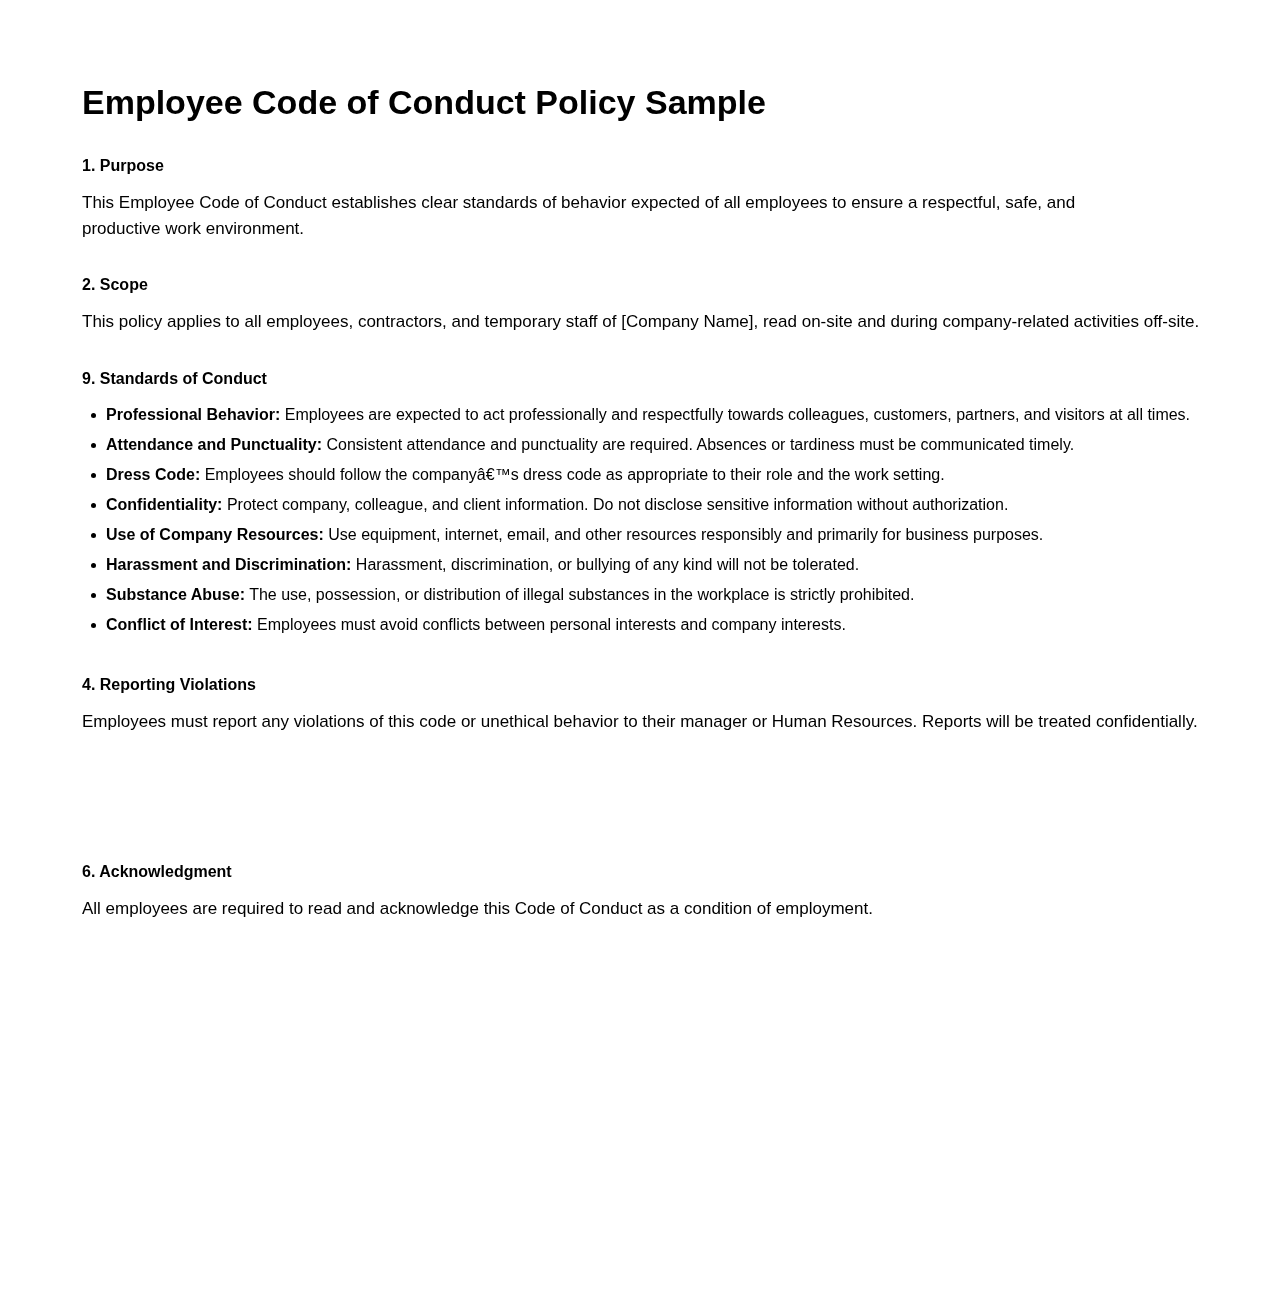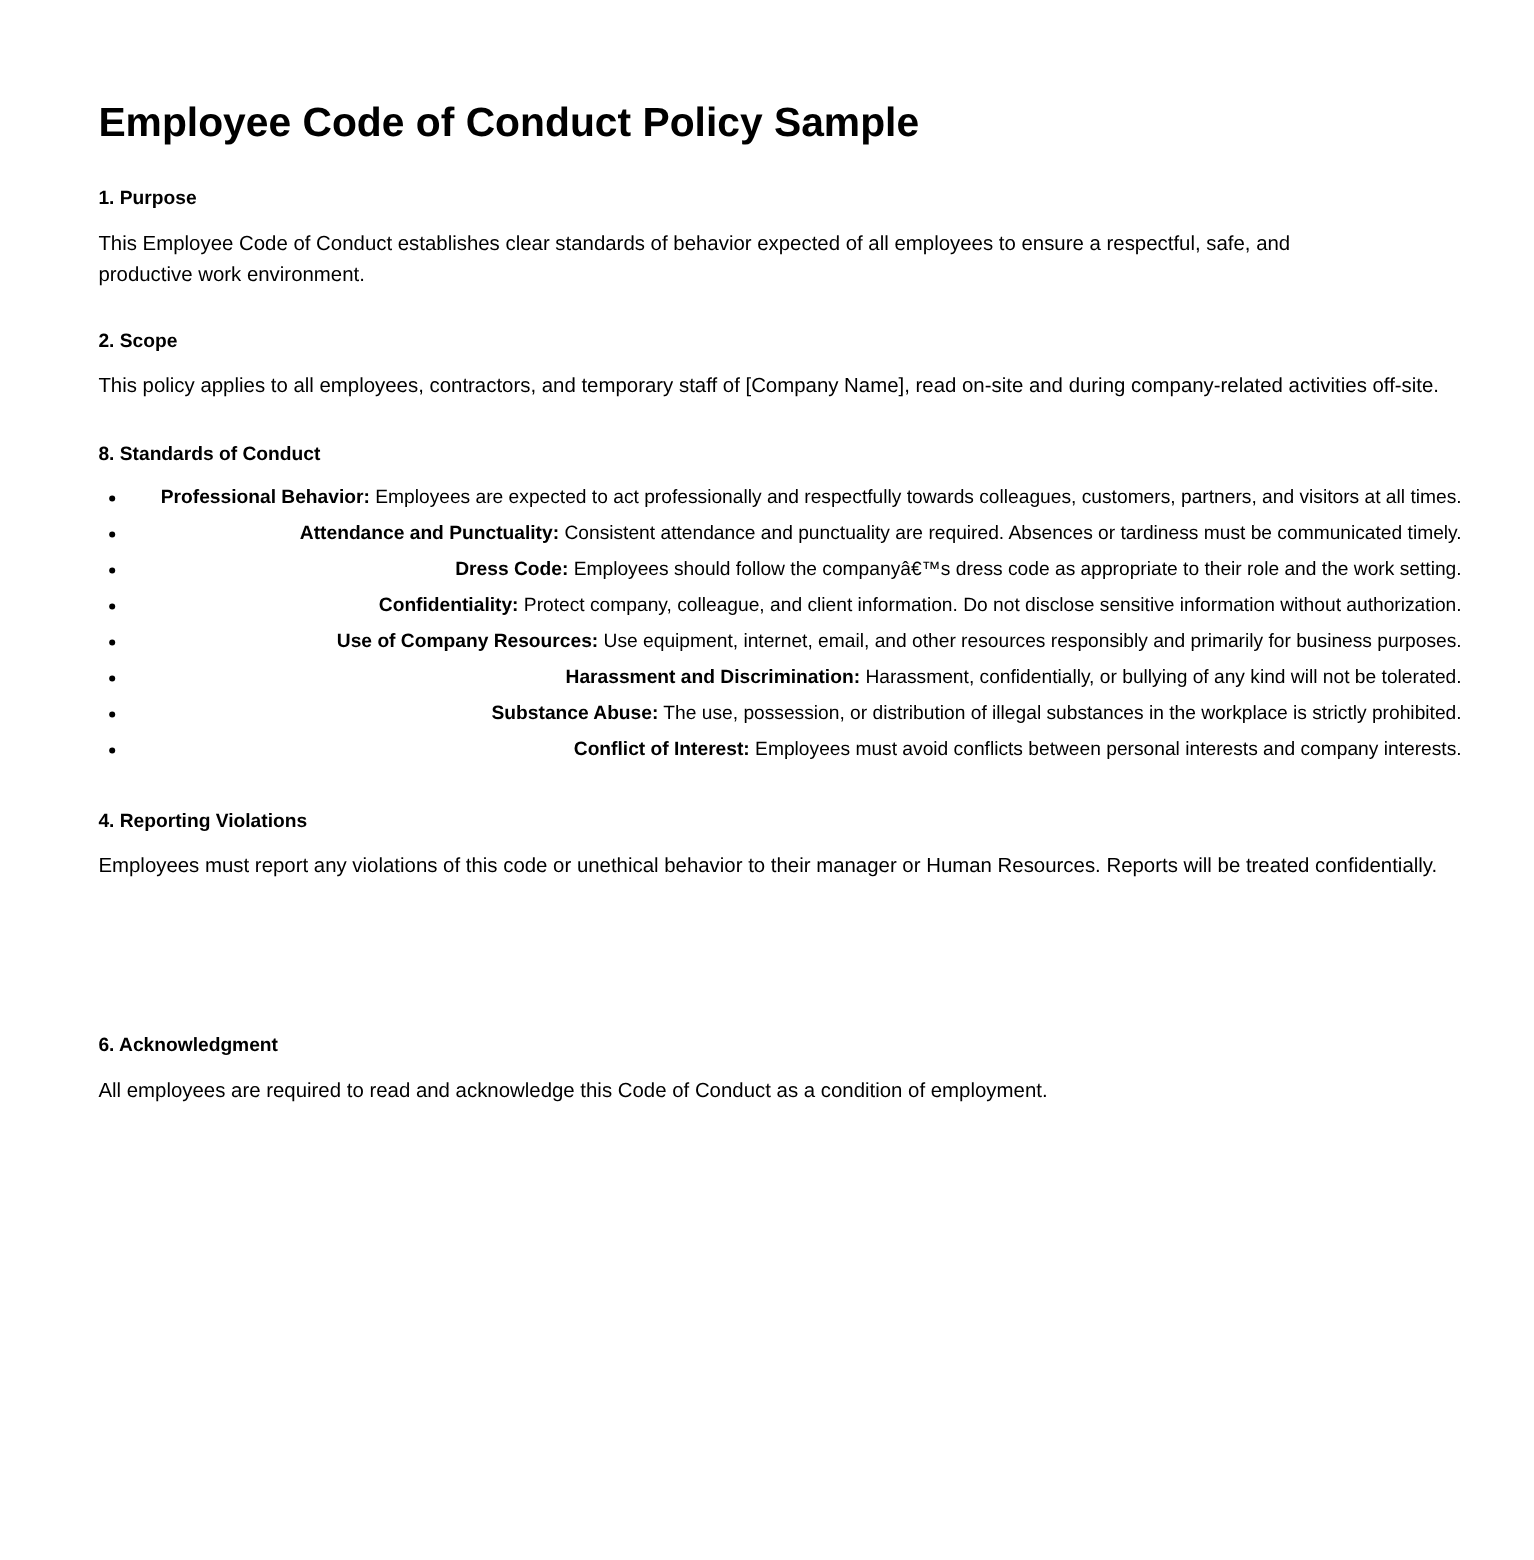--- a/index.html
+++ b/index.html
@@ -43,21 +43,20 @@
       font-size: 17px;
       line-height: 26px;
     }
     .sec-body {
       margin-top: 12px;
     }
     ul {
       margin: 14px 0 0 0;
       padding: 0 0 0 24px;
       list-style: none;
-      text-align: right;
     }
     li {
       font-size: 16px;
       line-height: 20px;
       margin-bottom: 10px;
       position: relative;
       white-space: nowrap;
     }
     li .bullet {
       position: absolute;
@@ -83,21 +82,21 @@
     <h2>1. Purpose</h2>
     <p class="sec-body" style="width:1070px;">This Employee Code of Conduct establishes clear standards of behavior expected of all employees to ensure a respectful, safe, and productive work environment.</p>
   </div>
 
   <div class="section" style="top:273px;">
     <h2>2. Scope</h2>
     <p class="sec-body">This policy applies to all employees, contractors, and temporary staff of [Company Name], read on-site and during company-related activities off-site.</p>
   </div>
 
   <div class="section" style="top:367px;">
-    <h2>8. Standards of Conduct</h2>
+    <h2>9. Standards of Conduct</h2>
     <ul>
       <li>
         <span class="bullet"></span>
         <strong>Professional Behavior:</strong><span> Employees are expected to act professionally and respectfully towards colleagues, customers, partners, and visitors at all times.</span>
       </li>
       <li>
         <span class="bullet"></span>
         <strong>Attendance and Punctuality:</strong><span> Consistent attendance and punctuality are required. Absences or tardiness must be communicated timely.</span>
       </li>
       <li>
@@ -107,21 +106,21 @@
       <li>
         <span class="bullet"></span>
         <strong>Confidentiality:</strong><span> Protect company, colleague, and client information. Do not disclose sensitive information without authorization.</span>
       </li>
       <li>
         <span class="bullet"></span>
         <strong>Use of Company Resources:</strong><span> Use equipment, internet, email, and other resources responsibly and primarily for business purposes.</span>
       </li>
       <li>
         <span class="bullet"></span>
-        <strong>Harassment and Discrimination:</strong><span> Harassment, confidentially, or bullying of any kind will not be tolerated.</span>
+        <strong>Harassment and Discrimination:</strong><span> Harassment, discrimination, or bullying of any kind will not be tolerated.</span>
       </li>
       <li>
         <span class="bullet"></span>
         <strong>Substance Abuse:</strong><span> The use, possession, or distribution of illegal substances in the workplace is strictly prohibited.</span>
       </li>
       <li>
         <span class="bullet"></span>
         <strong>Conflict of Interest:</strong><span> Employees must avoid conflicts between personal interests and company interests.</span>
       </li>
     </ul>

